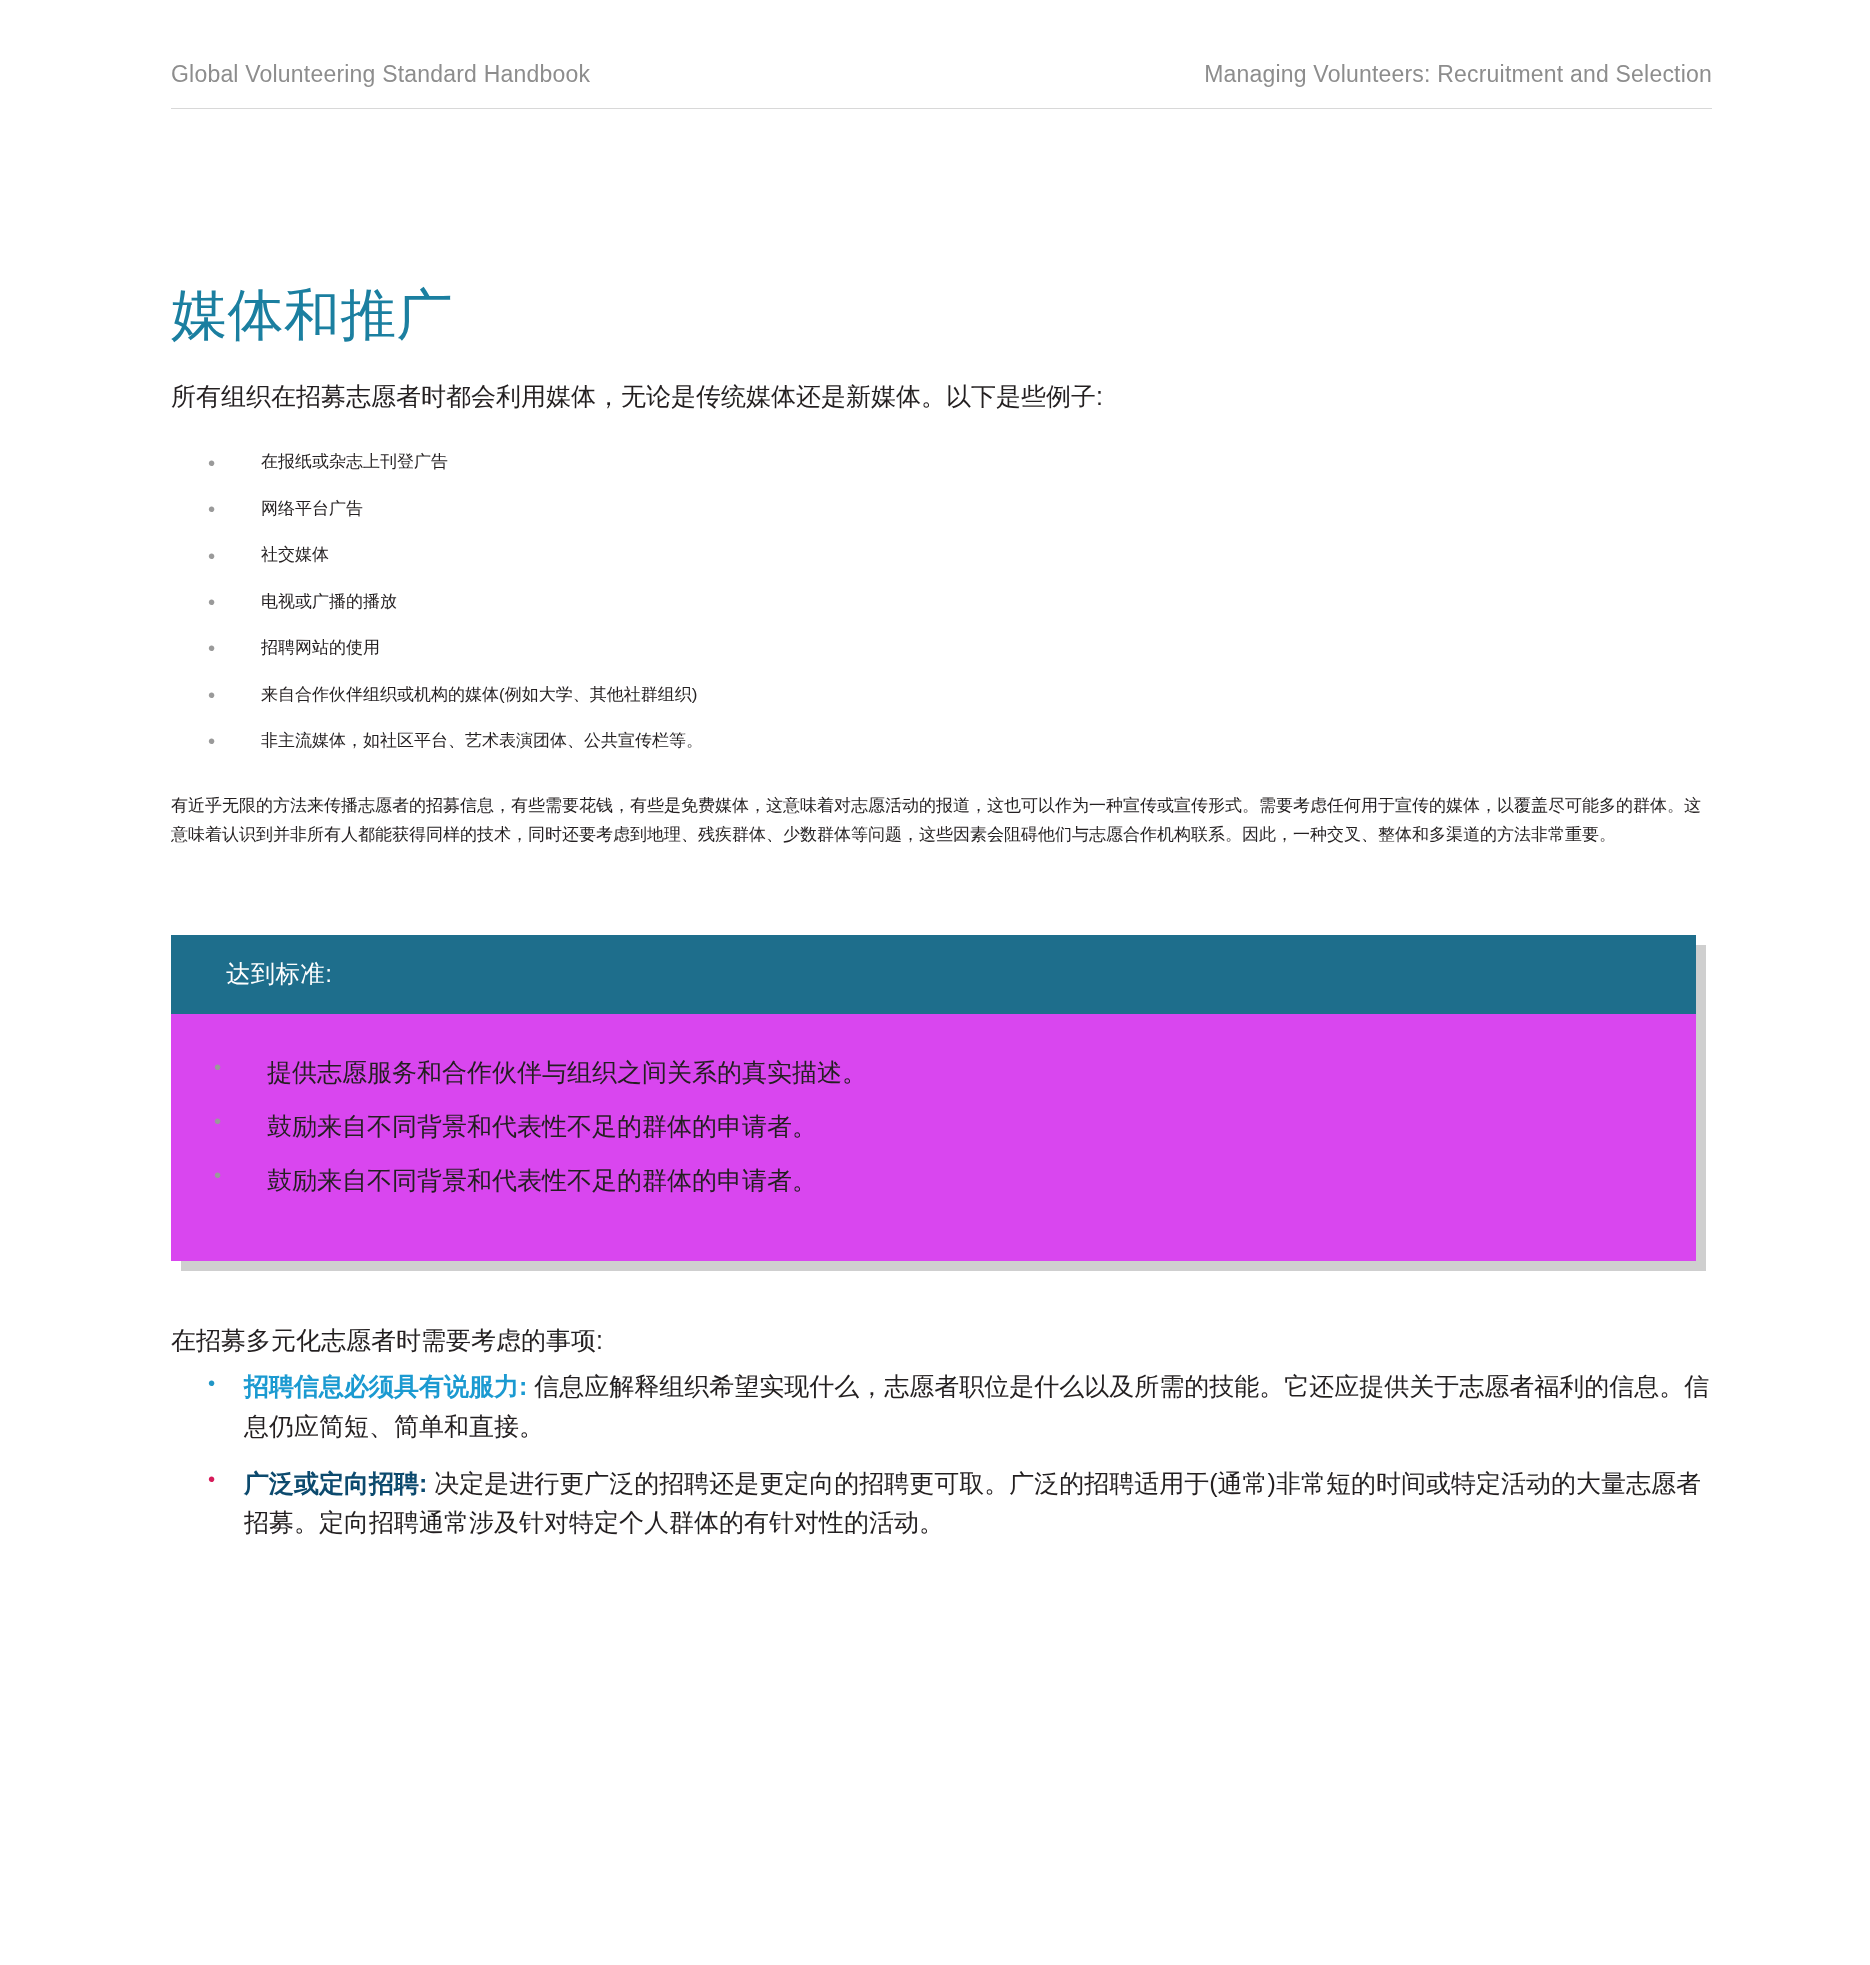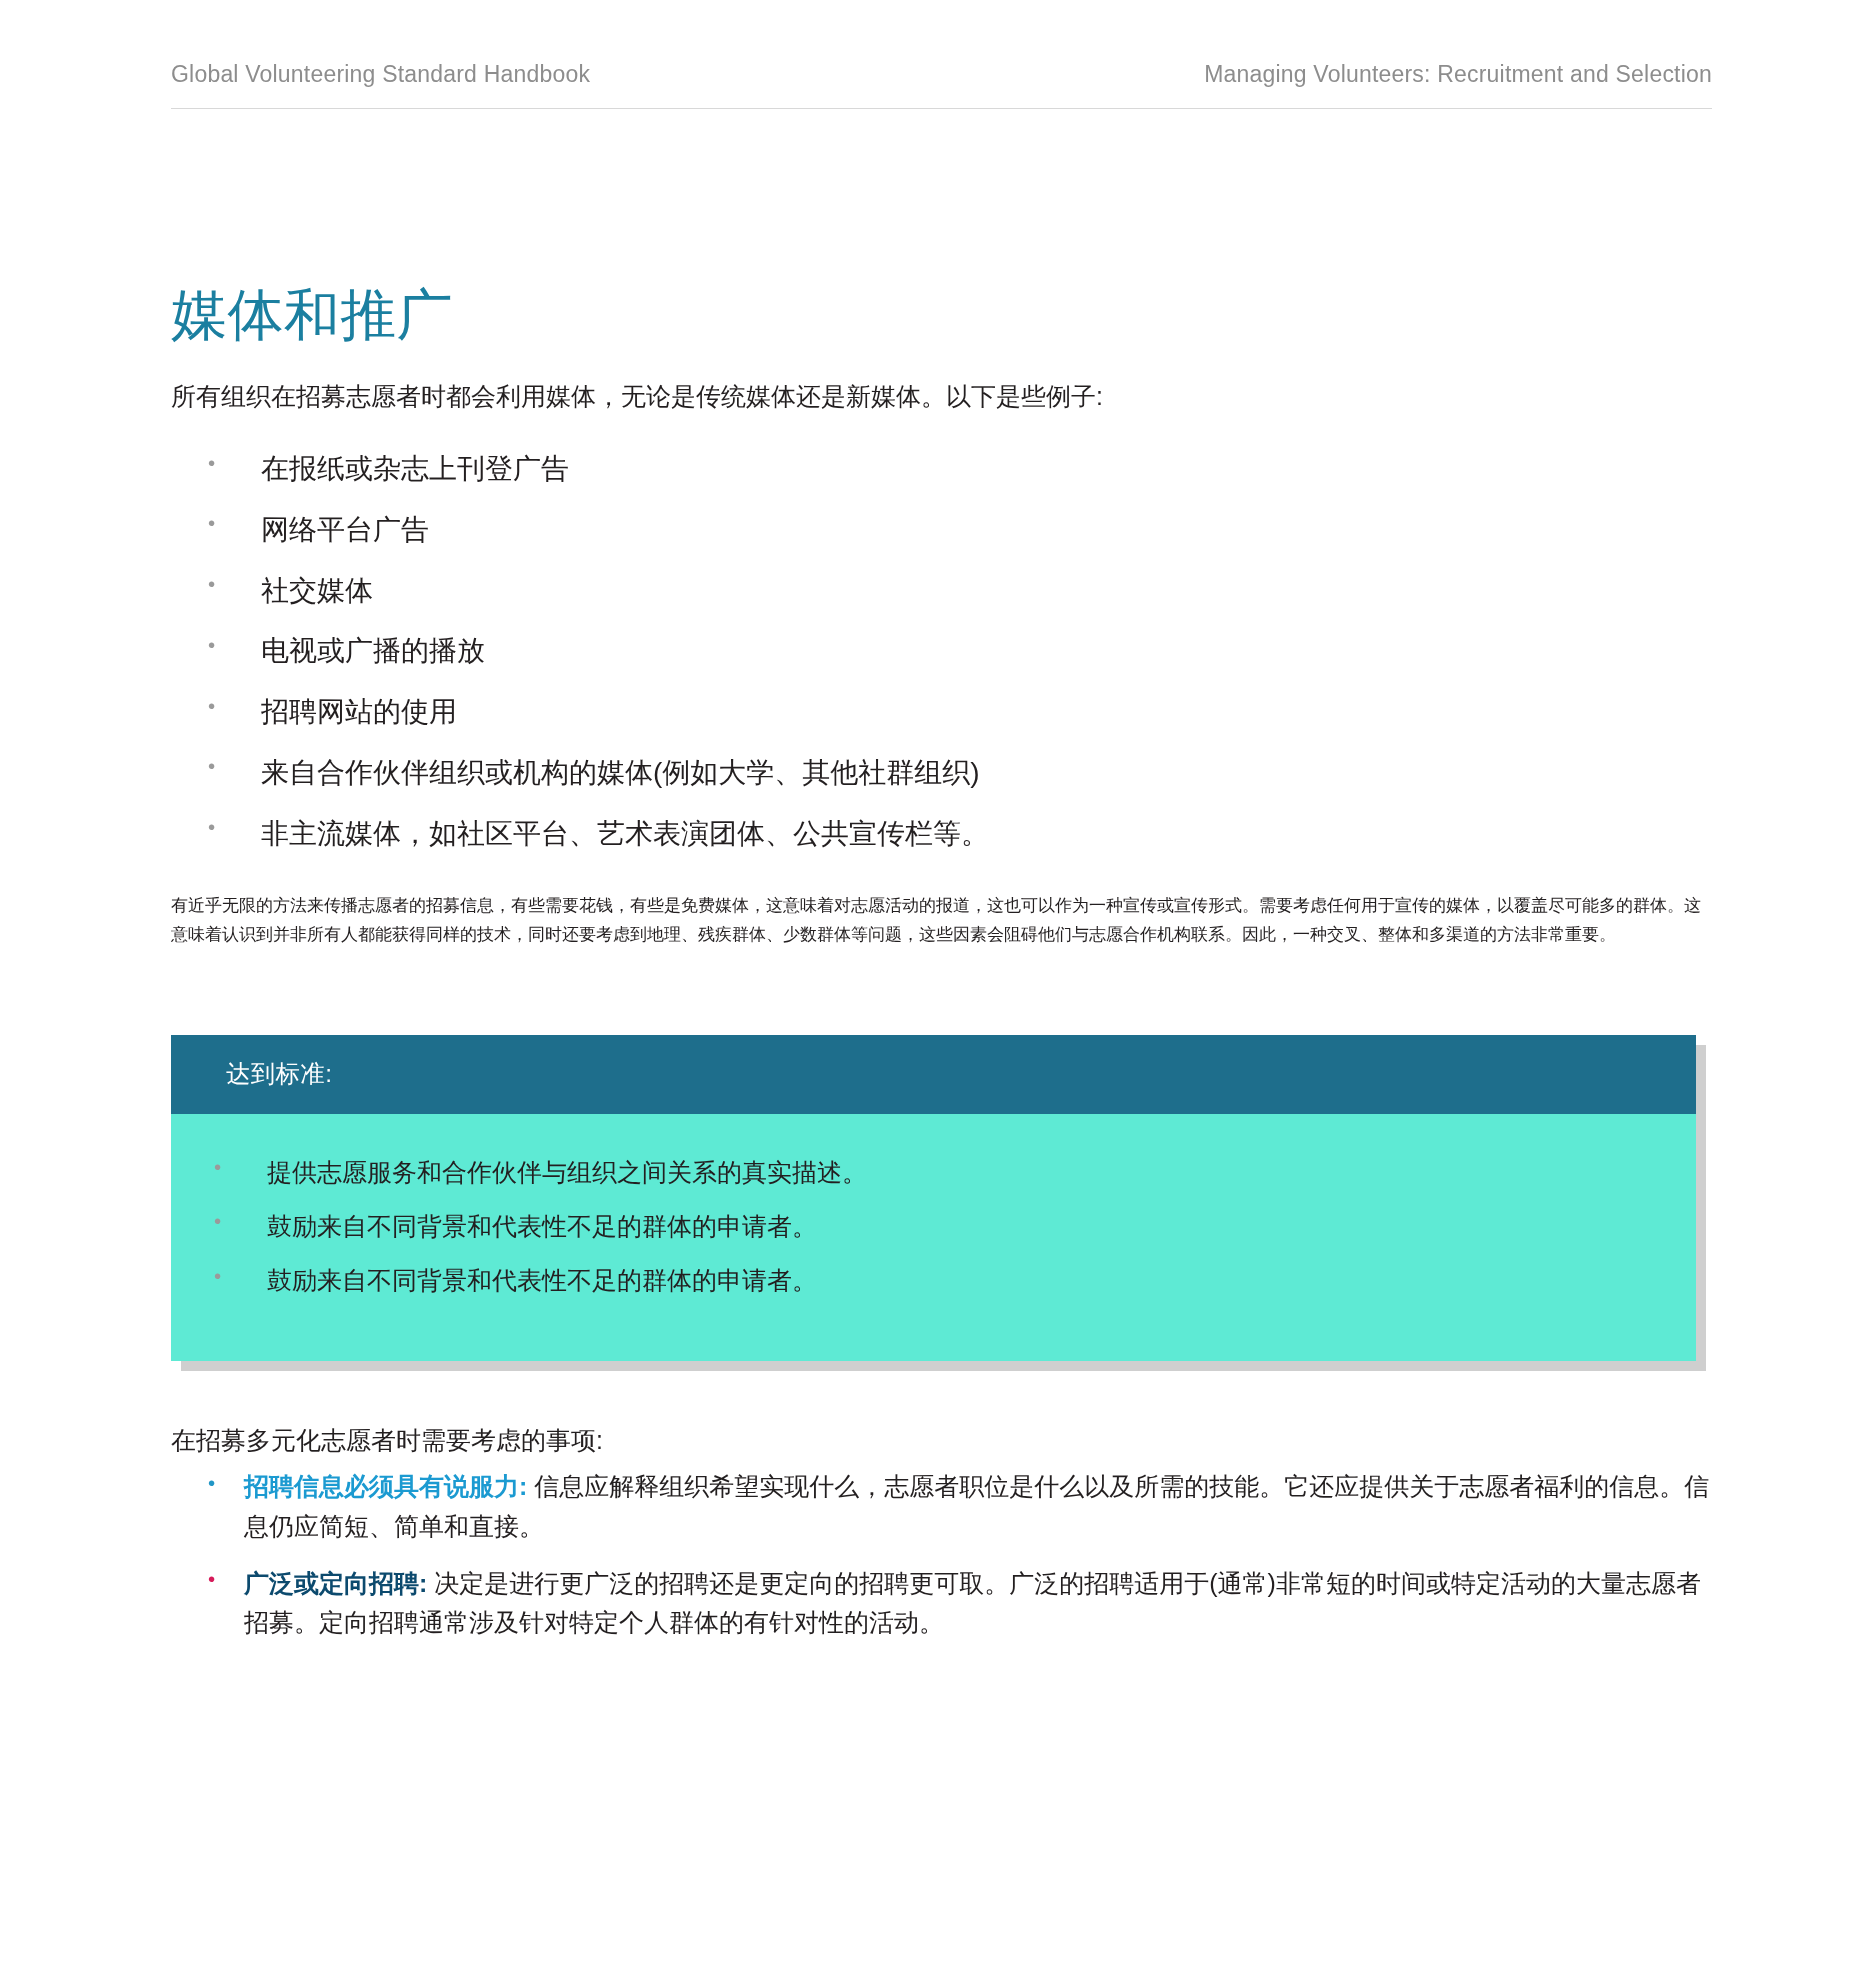--- a/index.html
+++ b/index.html
@@ -60,21 +60,21 @@
   }
 
   
   ul.plain {
     list-style: none;
     margin: 35px 0 0 0;
     padding: 0;
   }
   ul.plain > li {
     position: relative;
-    font-size: 28px;
+    font-size: 17px;
     line-height: 1.3;
     padding-left: 90px;
     margin-bottom: 24.4px;
     color: #231f20;
   }
   ul.plain > li::before {
     content: "\2022";
     position: absolute;
     left: 37px;
     top: -1.6px;
@@ -111,21 +111,21 @@
     background: #f0f0f0;
   }
   .callout-head {
     background: #1e6e8c;
     color: #ffffff;
     font-size: 24.4px;
     padding: 23.6px 0 23.6px 55px;
     letter-spacing: 0.4px;
   }
   .callout-body {
-    background: #5eead4;
+    background: #d946ef;
     padding: 21.6px 55px 43px 0;
   }
   ul.callout-list {
     list-style: none;
     margin: 0;
     padding: 0;
   }
   ul.callout-list > li {
     position: relative;
     font-size: 25px;

